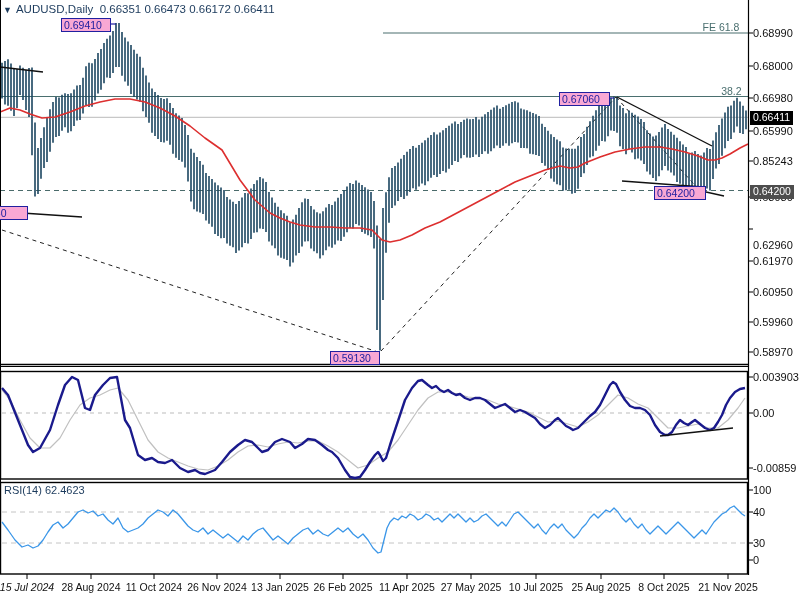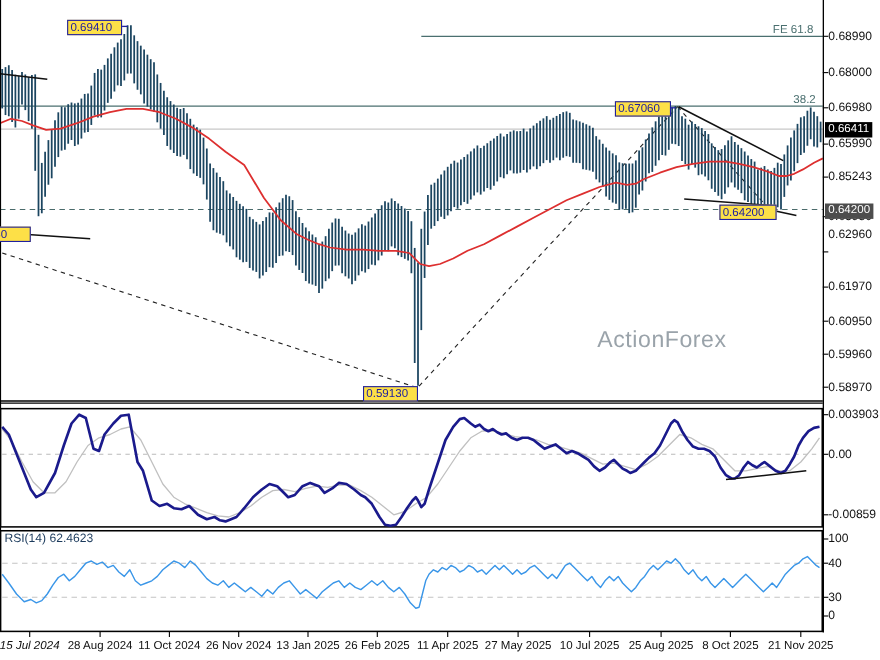--- a/index.html
+++ b/index.html
@@ -2,21 +2,21 @@
 <html><head>
 <meta charset="utf-8">
 <style>
   html,body{margin:0;padding:0;background:#fff;}
   #chart-root{position:relative;width:800px;height:600px;background:#fff;overflow:hidden;
     font-family:"Liberation Sans",sans-serif;}
   #plot{position:absolute;left:0;top:0;}
   .axis-lbl{position:absolute;font-size:11px;color:#111;white-space:nowrap;line-height:11px;}
   .header{position:absolute;left:3px;top:3px;font-size:11.5px;color:#1b3a5c;white-space:nowrap;}
   .header .tri{font-size:9px;margin-right:4px;}
-  .ann{position:absolute;border:1px solid #2020a0;color:#2020a0;background:#fde047;
+  .ann{position:absolute;border:1px solid #2020a0;color:#2020a0;background:#f9a8d4;
     font-size:10.5px;line-height:12px;padding:0 2px;white-space:nowrap;overflow:hidden;}
   .badge{position:absolute;left:750px;color:#fff;font-size:10.5px;line-height:13px;padding:0 3px 1px 3px;white-space:nowrap;}
   .teal-lbl{position:absolute;font-size:10.5px;color:#4a6f6f;white-space:nowrap;}
   .ind-lbl{position:absolute;left:4px;font-size:11px;color:#1b3a5c;white-space:nowrap;}
   .watermark{position:absolute;font-size:21px;font-weight:500;color:#9aa3aa;letter-spacing:0.5px;}
   .date-lbl{position:absolute;font-size:10.5px;color:#111;transform:translateX(-50%);white-space:nowrap;}
 </style>
 </head>
 <body>
 
@@ -325,33 +325,39 @@
       <line x1="280" y1="574" x2="280" y2="579" stroke="#000" stroke-width="1"></line>
       <line x1="343" y1="574" x2="343" y2="579" stroke="#000" stroke-width="1"></line>
       <line x1="407" y1="574" x2="407" y2="579" stroke="#000" stroke-width="1"></line>
       <line x1="471" y1="574" x2="471" y2="579" stroke="#000" stroke-width="1"></line>
       <line x1="536" y1="574" x2="536" y2="579" stroke="#000" stroke-width="1"></line>
       <line x1="601" y1="574" x2="601" y2="579" stroke="#000" stroke-width="1"></line>
       <line x1="664" y1="574" x2="664" y2="579" stroke="#000" stroke-width="1"></line>
       <line x1="728" y1="574" x2="728" y2="579" stroke="#000" stroke-width="1"></line>
     </svg>
 
-
-  <div class="watermark" style="left:543px;top:297px">ActionForex</div>
+  <div class="header">
+    <span class="tri">▼</span><span>AUDUSD,Daily</span>&nbsp;
+    <span>0.66351</span>
+    <span>0.66473</span>
+    <span>0.66172</span>
+    <span>0.66411</span>
+  </div>
+
 
   <div class="ind-lbl" style="top:484px">RSI(14) 62.4623</div>
 
   <div id="gen-labels">
       <div class="axis-lbl" style="left: 753px; top: 28px;">0.68990</div>
       <div class="axis-lbl" style="left: 753px; top: 61px;">0.68000</div>
       <div class="axis-lbl" style="left: 753px; top: 93px;">0.66980</div>
       <div class="axis-lbl" style="left: 753px; top: 126px;">0.65990</div>
       <div class="axis-lbl" style="left: 753px; top: 156px;">0.85243</div>
       <div class="axis-lbl" style="left: 753px; top: 192px;">0.63980</div>
-      <div class="axis-lbl" style="left: 753px; top: 208px;">0.62960</div>
+      <div class="axis-lbl" style="left: 753px; top: 240px;">0.62960</div>
       <div class="axis-lbl" style="left: 753px; top: 256px;">0.61970</div>
       <div class="axis-lbl" style="left: 753px; top: 287px;">0.60950</div>
       <div class="axis-lbl" style="left: 753px; top: 317px;">0.59960</div>
       <div class="axis-lbl" style="left: 753px; top: 347px;">0.58970</div>
       <div class="axis-lbl" style="left: 753px; top: 372px;">0.003903</div>
       <div class="axis-lbl" style="left: 753px; top: 408px;">0.00</div>
       <div class="axis-lbl" style="left: 753px; top: 463px;">-0.00859</div>
       <div class="axis-lbl" style="left: 753px; top: 485px;">100</div>
       <div class="axis-lbl" style="left: 753px; top: 507px;">40</div>
       <div class="axis-lbl" style="left: 753px; top: 538px;">30</div>

